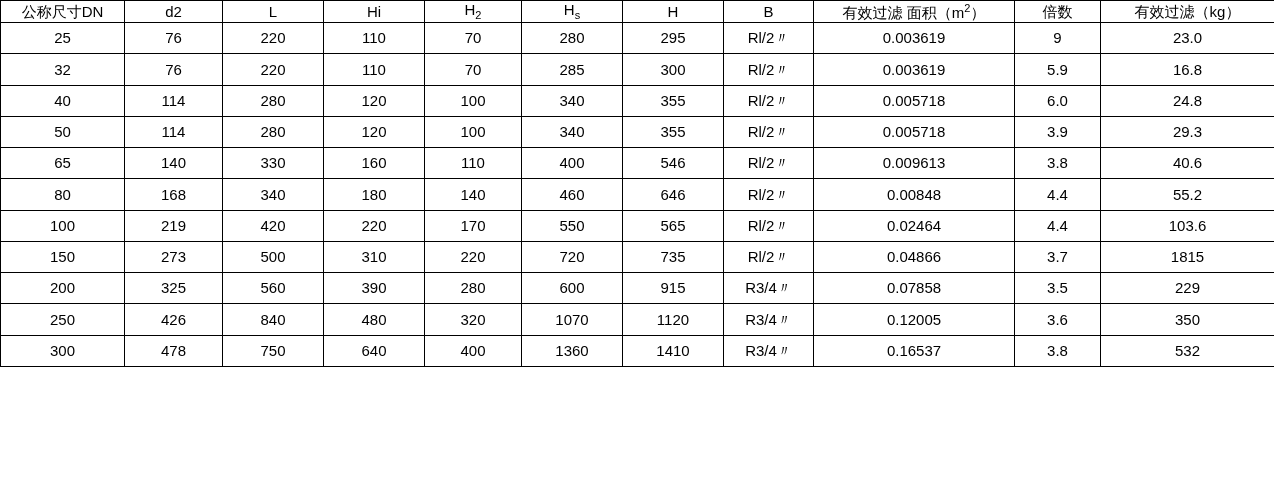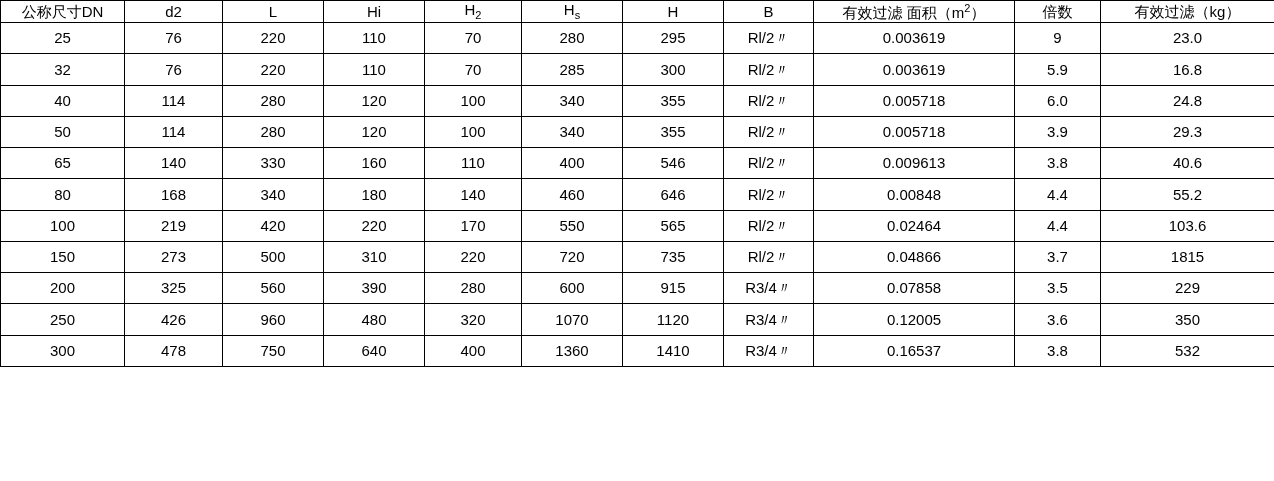--- a/index.html
+++ b/index.html
@@ -199,21 +199,21 @@
       <td><span>600</span></td>
       <td><span>915</span></td>
       <td><span>R3/4〃</span></td>
       <td><span>0.07858</span></td>
       <td><span>3.5</span></td>
       <td><span>229</span></td>
     </tr>
     <tr>
       <td><span>250</span></td>
       <td><span>426</span></td>
-      <td><span>960</span></td>
+      <td><span>840</span></td>
       <td><span>480</span></td>
       <td><span>320</span></td>
       <td><span>1070</span></td>
       <td><span>1120</span></td>
       <td><span>R3/4〃</span></td>
       <td><span>0.12005</span></td>
       <td><span>3.6</span></td>
       <td><span>350</span></td>
     </tr>
     <tr>

